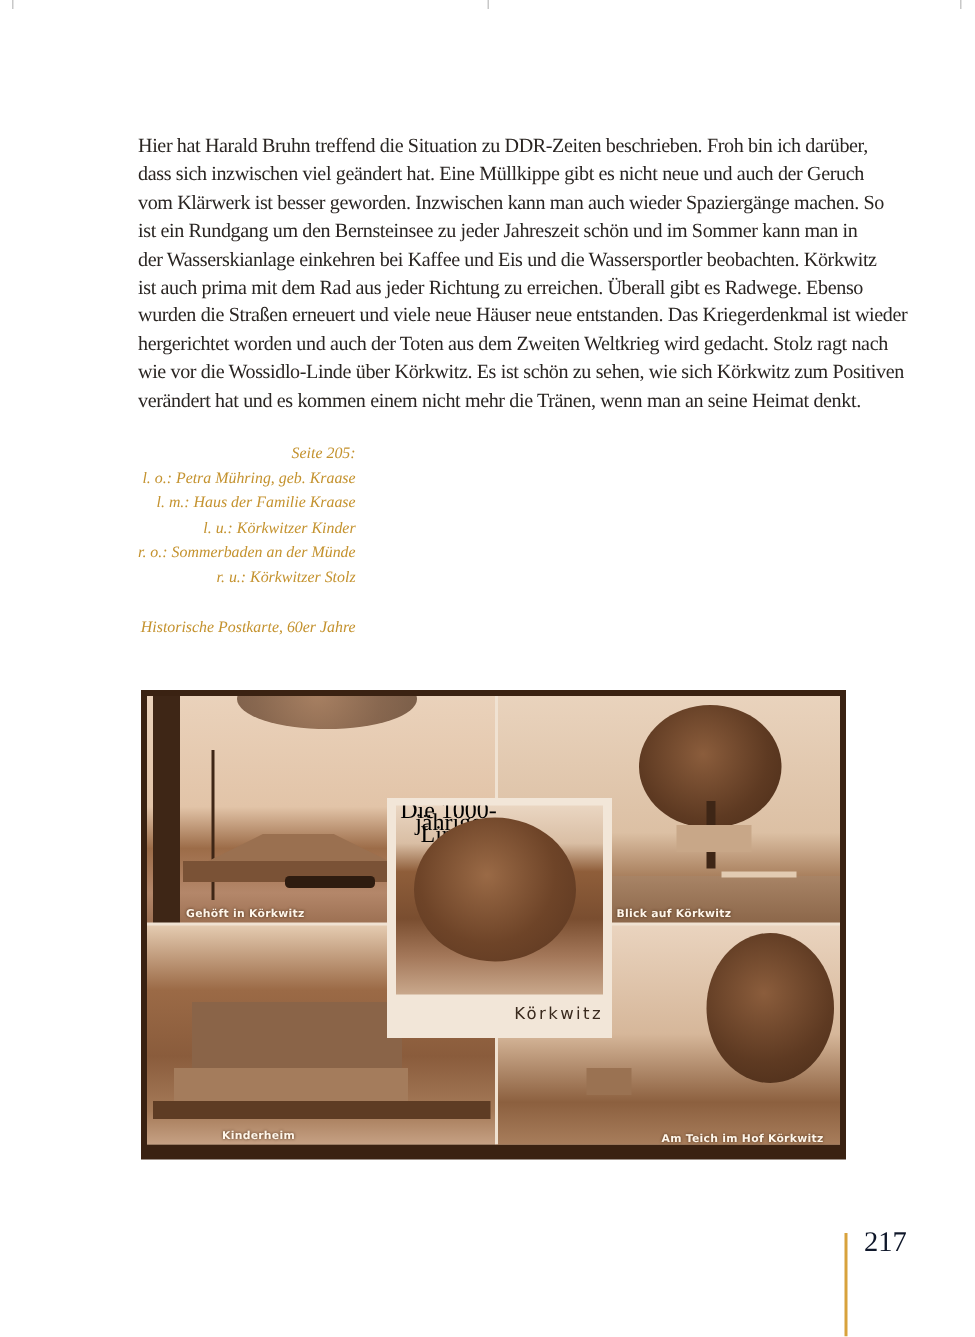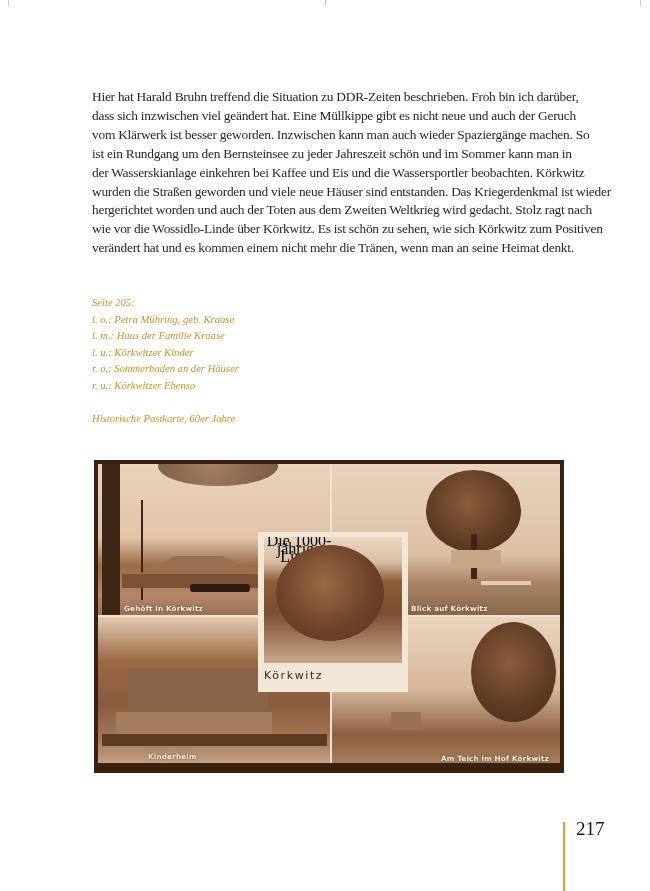--- a/index.html
+++ b/index.html
@@ -11,21 +11,21 @@
   .body-text {
     position: absolute; left: 92px; top: 88px; width: 475px;
     font-size: 13.4px; line-height: 18.9px; color: #2a2522; text-align: justify;
     letter-spacing: -0.25px;
   }
   .body-text .line { display: block; white-space: nowrap; text-align-last: justify; text-align: justify; }
   .captions {
     position: absolute; left: 92px; top: 295px;
     font-style: italic; font-size: 10.6px; line-height: 16.6px; color: #c4922e;
   }
-  .captions .cap { display: block; white-space: nowrap; }
+  .captions .cap { display: block; white-space: nowrap; text-align: right; }
   .captions .gap { display: block; height: 16px; }
 
   .postcard {
     position: absolute; left: 94px; top: 460px; width: 470px; height: 313px;
     background: #3a2212; box-sizing: border-box; padding: 4px 4px 10px 4px;
   }
   .pc-inner { position: relative; width: 100%; height: 100%; overflow: hidden; background: #d8b89a; }
   .panel { position: absolute; overflow: hidden; }
   .panel .label {
     position: absolute; color: #fff6ea; font-family: "DejaVu Sans", sans-serif; font-weight: bold;
@@ -48,21 +48,21 @@
   }
   .center-photo {
     position: relative; width: 138px; height: 126px; overflow: hidden;
     background: linear-gradient(180deg, #ead6c2 0%, #d9bea4 20%, #8f5e3a 35%, #7a4e30 60%, #a4785a 80%, #c9a88c 100%);
   }
   .center-photo .tree {
     position: absolute; left: 12px; top: 8px; width: 108px; height: 96px; border-radius: 50%;
     background: radial-gradient(circle at 45% 40%, #9a6a46 0%, #6e4428 55%, #5a3620 100%);
   }
   .center-title {
-    text-align: left; font-family: "DejaVu Sans", sans-serif; font-size: 11px; letter-spacing: 1.6px;
+    text-align: right; font-family: "DejaVu Sans", sans-serif; font-size: 11px; letter-spacing: 1.6px;
     color: #3a2a1e; margin-top: 6px;
   }
   .tree-blob { position: absolute; border-radius: 50%; background: radial-gradient(circle at 45% 40%, #8b5d3c 0%, #5e3a22 60%, #4a2c18 100%); }
   .house { position: absolute; background: #7a5236; }
   .roof { position: absolute; background: #9a7050; }
   .trunk { position: absolute; background: #3e2616; }
   .water { position: absolute; background: linear-gradient(180deg, #a88466 0%, #8b6649 100%); }
 
   .page-rule { position: absolute; left: 563px; top: 822px; width: 2px; height: 69px; background: #d8a23c; }
   .page-num { position: absolute; left: 576px; top: 818px; font-size: 19px; color: #0f172a; }
@@ -73,33 +73,34 @@
 <div class="crop-mark" style="left:8px;"></div>
 <div class="crop-mark" style="left:325px;"></div>
 <div class="crop-mark" style="left:640px;"></div>
 
 <div class="body-text">
   <span class="line">Hier hat Harald Bruhn treffend die Situation zu DDR-Zeiten beschrieben. Froh bin ich darüber,</span>
   <span class="line">dass sich inzwischen viel geändert hat. Eine Müllkippe gibt es nicht neue und auch der Geruch</span>
   <span class="line">vom Klärwerk ist besser geworden. Inzwischen kann man auch wieder Spaziergänge machen. So</span>
   <span class="line">ist ein Rundgang um den Bernsteinsee zu jeder Jahreszeit schön und im Sommer kann man in</span>
   <span class="line">der Wasserskianlage einkehren bei Kaffee und Eis und die Wassersportler beobachten. Körkwitz</span>
-  <span class="line">wurden die Straßen geworden und viele neue Häuser sind entstanden. Das Kriegerdenkmal ist wieder</span>
+  <span class="line">ist auch prima mit dem Rad aus jeder Richtung zu erreichen. Überall gibt es Radwege. Ebenso</span>
+  <span class="line">wurden die Straßen erneuert und viele neue Häuser neue entstanden. Das Kriegerdenkmal ist wieder</span>
   <span class="line">hergerichtet worden und auch der Toten aus dem Zweiten Weltkrieg wird gedacht. Stolz ragt nach</span>
   <span class="line">wie vor die Wossidlo-Linde über Körkwitz. Es ist schön zu sehen, wie sich Körkwitz zum Positiven</span>
   <span class="line" style="text-align-last:left;">verändert hat und es kommen einem nicht mehr die Tränen, wenn man an seine Heimat denkt.</span>
 </div>
 
 <div class="captions">
   <span class="cap">Seite 205:</span>
   <span class="cap">l. o.: Petra Mühring, geb. Kraase</span>
   <span class="cap">l. m.: Haus der Familie Kraase</span>
   <span class="cap">l. u.: Körkwitzer Kinder</span>
-  <span class="cap">r. o.: Sommerbaden an der Häuser</span>
-  <span class="cap">r. u.: Körkwitzer Ebenso</span>
+  <span class="cap">r. o.: Sommerbaden an der Münde</span>
+  <span class="cap">r. u.: Körkwitzer Stolz</span>
   <span class="gap"></span>
   <span class="cap">Historische Postkarte, 60er Jahre</span>
 </div>
 
 <div class="postcard">
   <div class="pc-inner">
 
     <div class="panel p-tl">
       <div class="trunk" style="left:4px;top:0;width:18px;height:152px;"></div>
       <div class="tree-blob" style="left:60px;top:-18px;width:120px;height:40px;opacity:0.7;"></div>

